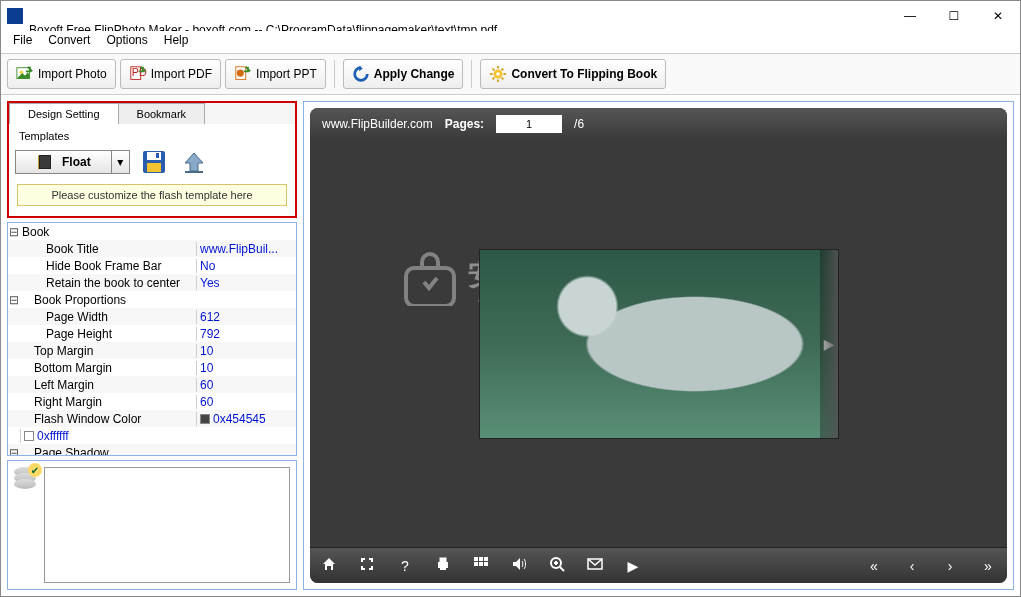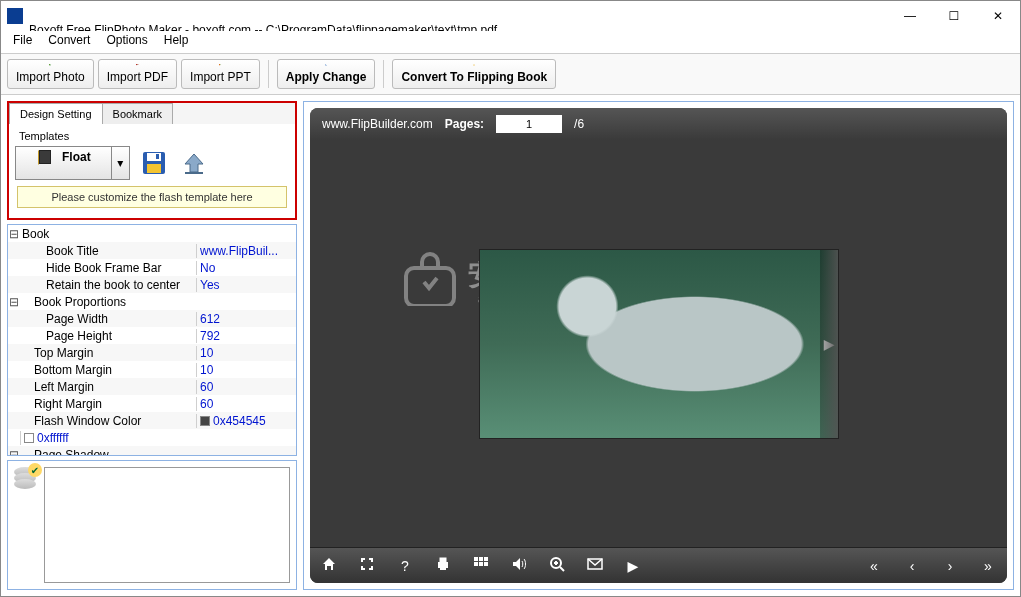--- a/index.html
+++ b/index.html
@@ -10,38 +10,38 @@
 .titlebar .app-icon { width: 16px; height: 16px; background: #0a3d91; margin-right: 6px; }
 .titlebar .title { flex: 1; color: #000; margin-top: 28px; }
 .titlebar .winbtn { width: 44px; height: 30px; display: flex; align-items: center; justify-content: center; color: #000; }
 
 
 .menubar { height: 22px; display: flex; align-items: flex-start; padding: 0 4px; background: #fff; }
 .menubar .menu { padding: 2px 8px; }
 
 
 .toolbar { height: 42px; border-top: 1px solid #ccc; border-bottom: 1px solid #ccc; display: flex; align-items: center; padding: 0 6px; gap: 4px; background: #f9f9f9; }
-.tbtn { display: flex; align-items: center; gap: 4px; padding: 4px 8px; border: 1px solid #bbb; border-radius: 3px; background: linear-gradient(#fff,#eee); height: 30px; flex-direction: column; }
+.tbtn { display: flex; align-items: center; gap: 4px; padding: 4px 8px; border: 1px solid #bbb; border-radius: 3px; background: linear-gradient(#fff,#eee); height: 30px; }
 .tbtn .icon { width: 18px; height: 18px; }
 .tbtn.bold span { font-weight: bold; }
 .sep { width: 1px; height: 28px; background: #ccc; margin: 0 4px; }
 
 
 .main { flex: 1; display: flex; padding: 6px; gap: 6px; overflow: hidden; }
 
 
 .left { width: 290px; display: flex; flex-direction: column; gap: 4px; }
 .settings-box { border: 2px solid #c00; padding-top: 0; }
 .tabs { display: flex; background: #f5f5f5; }
-.tab { padding: 4px 10px; border: 1px solid #aaa; border-bottom: none; background: #fff; margin-right: -1px; font-size: 11px; }
+.tab { padding: 4px 18px; border: 1px solid #aaa; border-bottom: none; background: #fff; margin-right: -1px; font-size: 11px; }
 .tab.inactive { background: #eee; }
 .tpl-area { padding: 6px; }
 .tpl-label { font-size: 11px; margin-bottom: 4px; padding-left: 4px; }
 .tpl-row { display: flex; align-items: center; gap: 8px; }
-.tpl-select { display: flex; align-items: flex-start; border: 1px solid #888; background: linear-gradient(#fff,#e4e4e4); height: 34px; }
+.tpl-select { display: flex; align-items: center; border: 1px solid #888; background: linear-gradient(#fff,#e4e4e4); height: 24px; }
 .tpl-select .main-btn { display:flex; align-items:center; gap:6px; padding: 0 20px; font-weight: bold; font-size: 14px; }
 .tpl-select .dd { width: 18px; text-align: center; border-left: 1px solid #888; height: 100%; display: flex; align-items: center; justify-content: center; }
 .tpl-icon-btn { width: 32px; height: 32px; display:flex; align-items:center; justify-content:center; }
 .hint { margin: 6px 2px 4px 2px; padding: 4px; background: #ffffe1; border: 1px solid #d4c36b; text-align: center; font-size: 11px; color: #333; }
 
 
 .propgrid { border: 1px solid #8db2e3; font-size: 11px; flex: 1; overflow: hidden; display: flex; flex-direction: column; }
 .propgrid .rows { overflow-y: auto; flex: 1; height: 220px; }
 .propgrid .row { display: flex; height: 17px; align-items: center; }
 .propgrid .row:nth-child(even) { background: #f7f7f7; }

